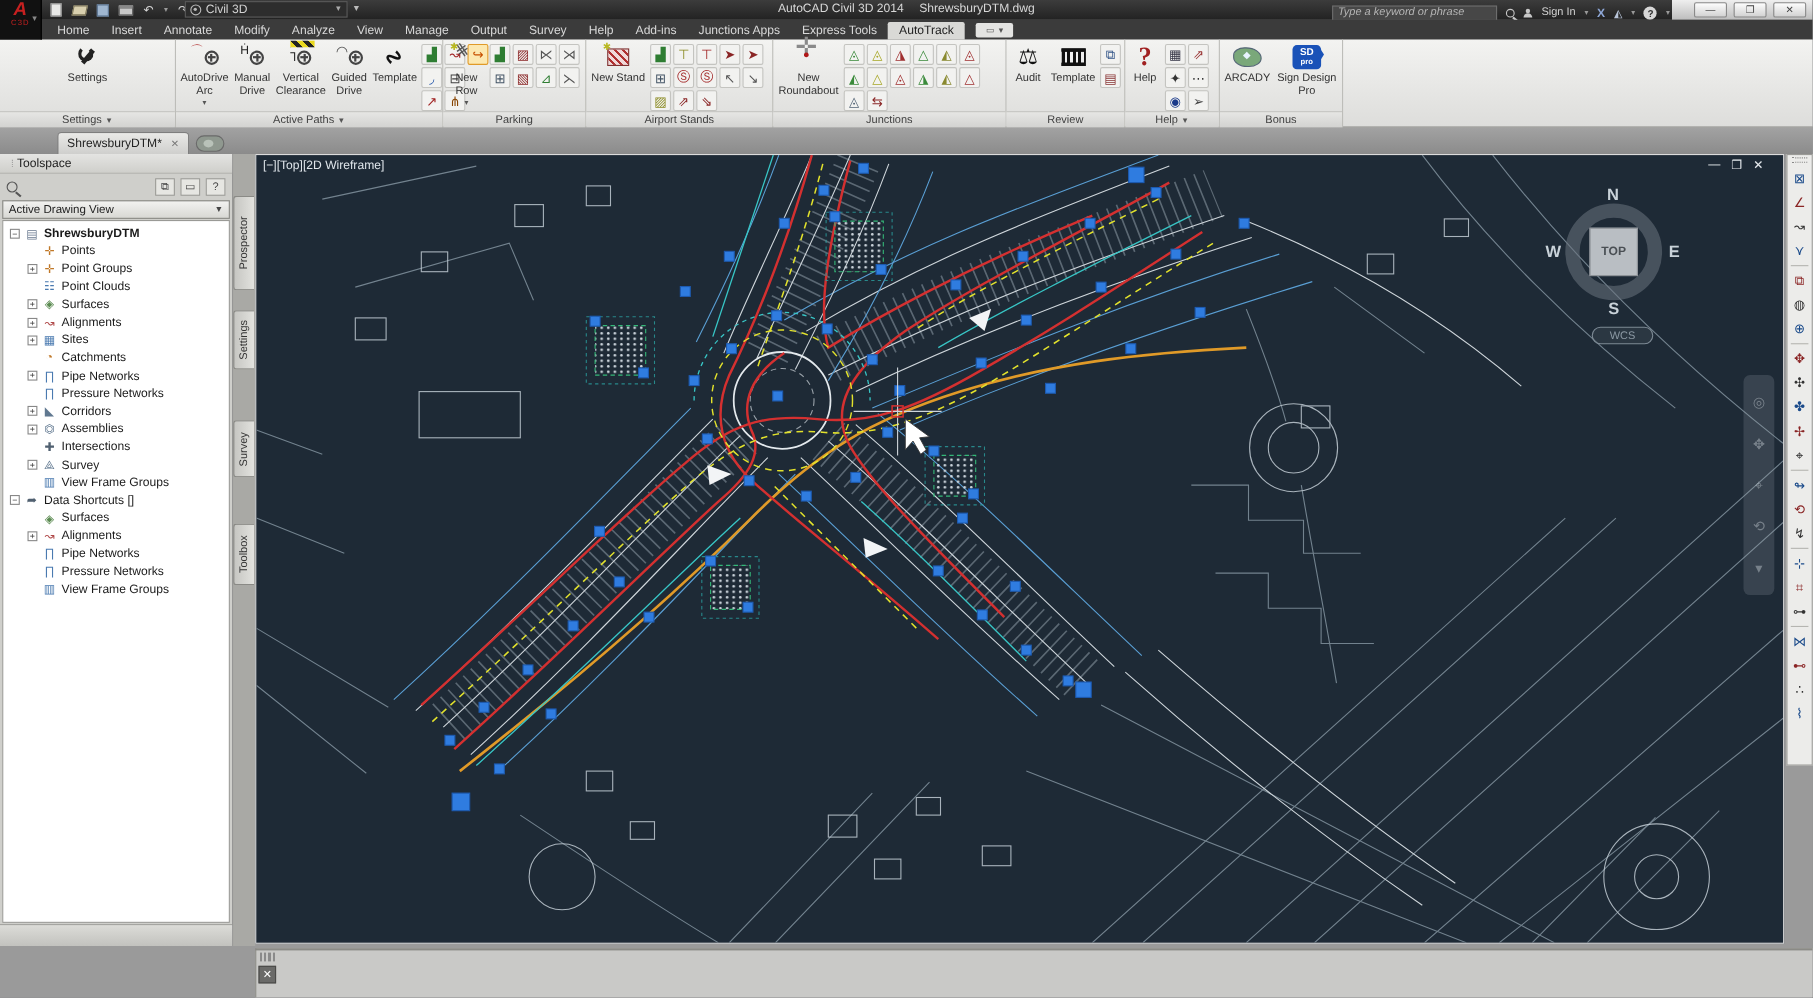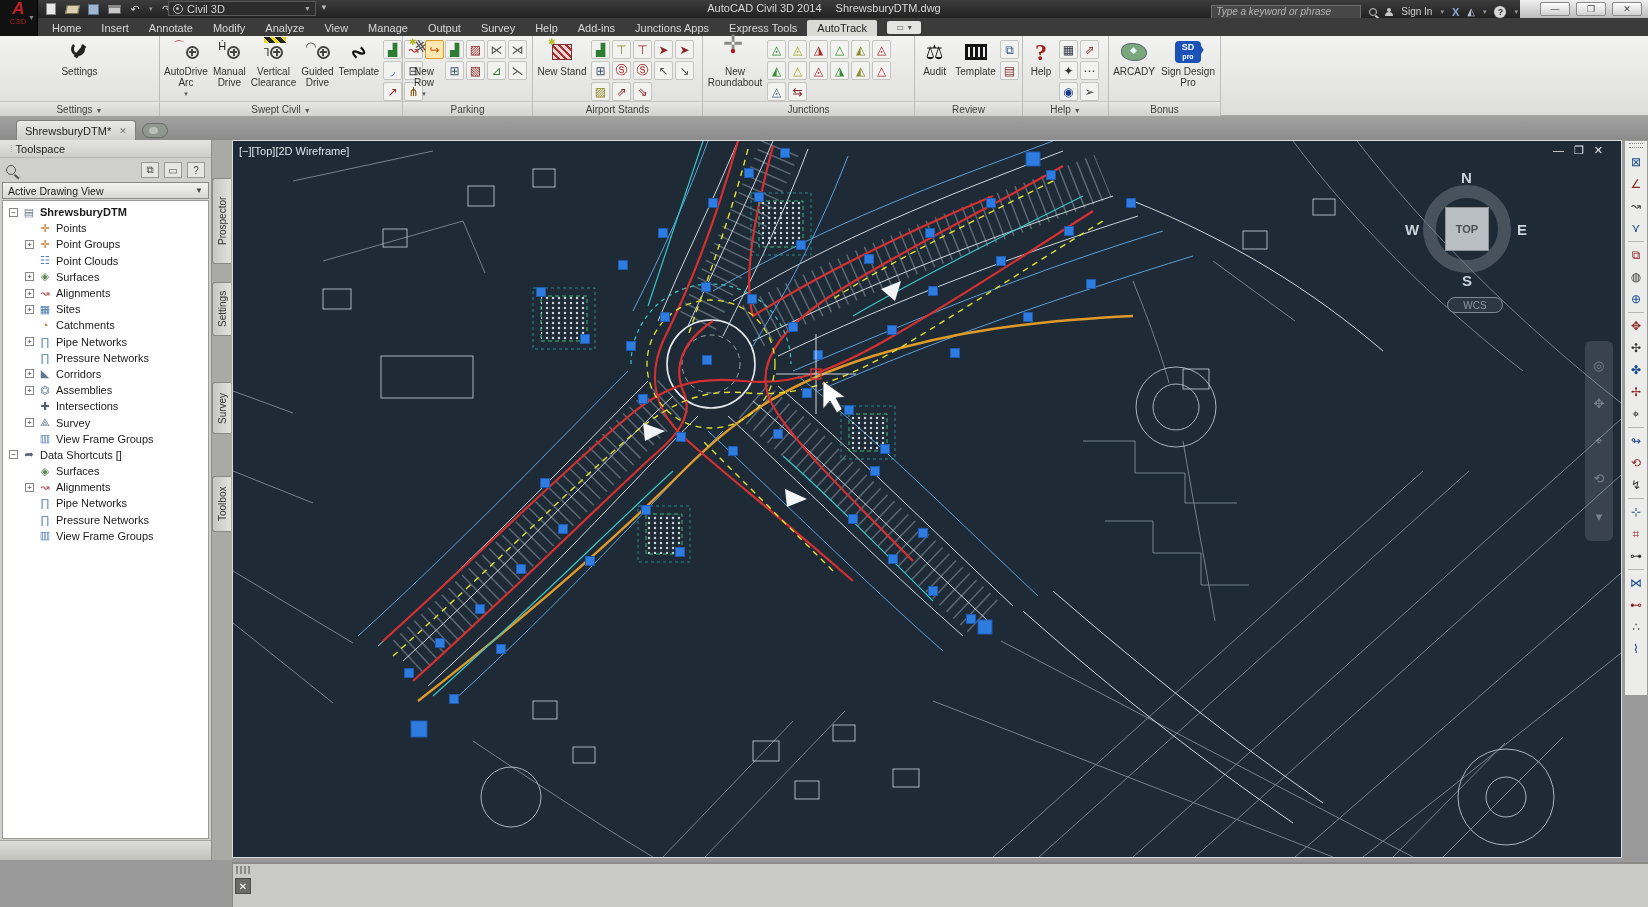--- a/index.html
+++ b/index.html
@@ -102,21 +102,21 @@
   .standicon:before{content:"✱";position:absolute;left:-5px;top:-8px;color:#b8b820;font-size:9px;}
   .rowicon{width:20px;height:16px;position:relative;font-size:15px;color:#3f6f9f;}
   .rowicon:before{content:"⋕";position:absolute;left:0;top:-4px;transform:rotate(-35deg);color:#555;}
   .rowicon:after{content:"✱";position:absolute;left:-5px;top:-7px;color:#b8b820;font-size:9px;}
   .tmpl{font-size:20px;color:#111;transform:rotate(-55deg);display:inline-block;font-weight:bold;}
 
   
   .doctabs{position:absolute;left:0;top:116px;width:1648px;height:24px;
     background:linear-gradient(#a2a2a2,#8b8b8b);display:flex;align-items:flex-end;padding-left:16px;gap:6px;}
   .dtab{height:20px;background:linear-gradient(#e9e9e7,#cfcfcd);border:1px solid #7e7e7e;border-bottom:none;
-    border-radius:4px 4px 0 0;display:flex;align-items:center;gap:8px;padding:0 8px;font-size:11px;color:#222;}
+    border-radius:4px 4px 0 0;display:flex;align-items:center;gap:8px;padding:0 8px;font-size:11px;color:#222;margin-left:36px;}
   .dtab .x{color:#777;font-size:9px;}
   .newtab{width:26px;height:15px;background:#8f988f;border:1px solid #6a6a6a;border-radius:8px;
     margin-bottom:2px;position:relative;}
   .newtab:after{content:"";position:absolute;left:6px;top:3px;width:9px;height:7px;border-radius:50%;background:#b9c2b9;}
 
   
   .toolspace{position:absolute;left:0;top:140px;width:212px;height:720px;background:#cfcfcb;
     border-right:1px solid #8f8f8f;display:flex;flex-direction:column;}
   .tshead{height:18px;background:linear-gradient(#e4e4e2,#cfcfcb);font-size:11px;color:#222;
     display:flex;align-items:center;padding-left:10px;border-bottom:1px solid #b5b5b1;}
@@ -319,21 +319,21 @@
             <span class="tool" style="color: rgb(160, 32, 32);">↝</span>
             <span class="tool hl" style="color: rgb(199, 80, 0);">↪</span>
             <span class="tool" style="color: rgb(34, 85, 170);">◞</span>
             <span class="tool" style="color: rgb(68, 68, 68);">⊟</span>
             <span class="tool blank"></span>
             <span class="tool" style="color: rgb(160, 32, 32);">↗</span>
             <span class="tool" style="color: rgb(136, 68, 0);">⋔</span>
             <span class="tool blank"></span>
           </div>
       </div>
-      <div class="pfoot"><span>Swept Civil</span><span class="fc">▼</span></div>
+      <div class="pfoot"><span>Active Paths</span><span class="fc">▼</span></div>
     </div>
 
     <div class="panel" style="width:130px">
       <div class="pbody">
         <div class="rbtn" style="width:36px">
           <div class="ricon">
               <span class="rowicon"></span>
             </div>
           <div class="rlabel">New Row</div>
             <span class="bcaret">▾</span>

